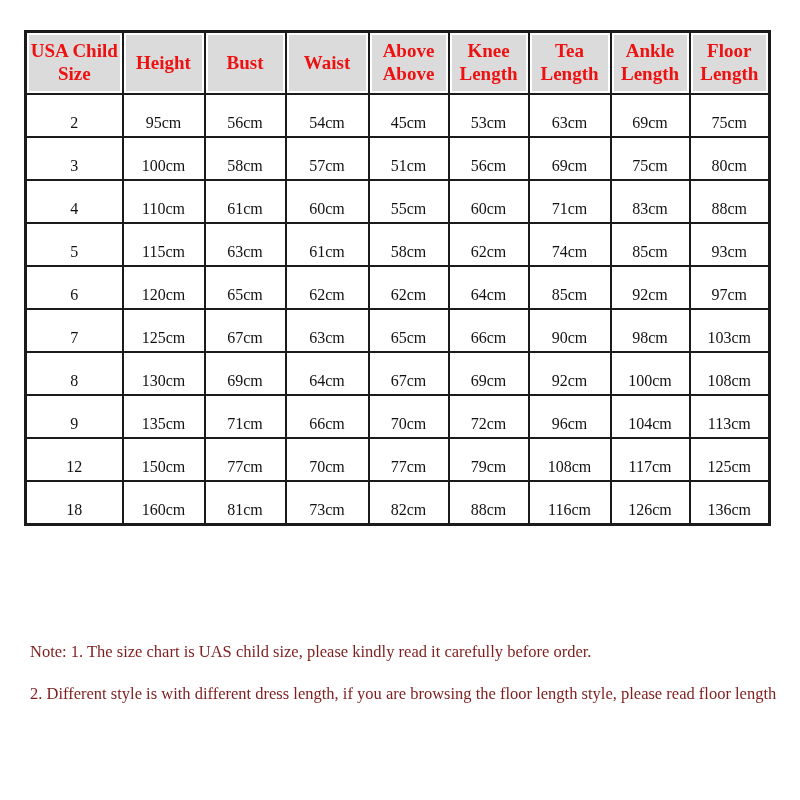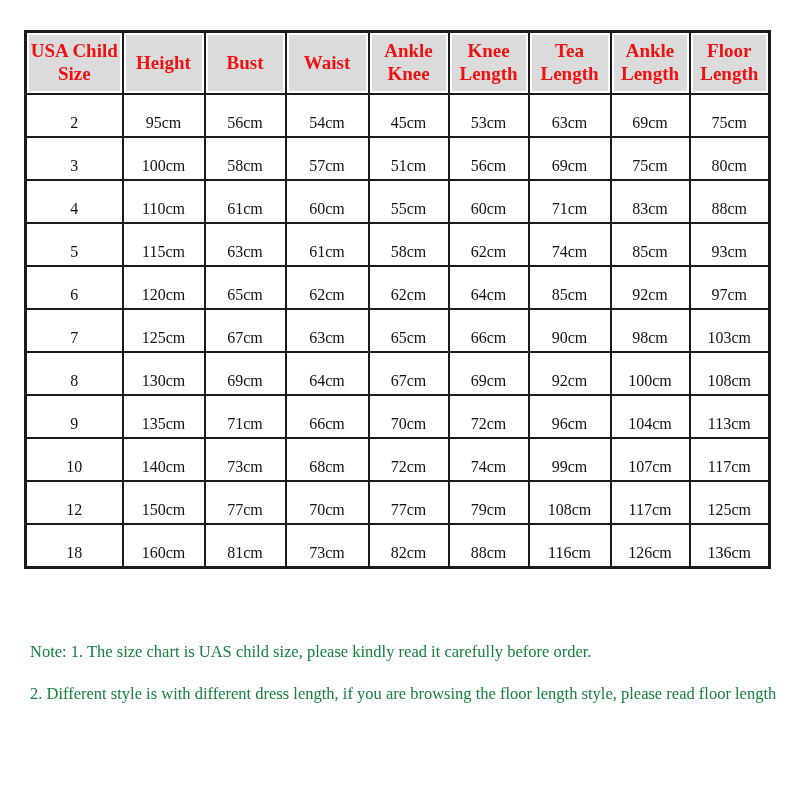--- a/index.html
+++ b/index.html
@@ -55,21 +55,21 @@
     color: #121212;
     background: #ffffff;
     font-family: "Liberation Serif", serif;
   }
   .notes {
     position: absolute;
     left: 30px; top: 642px;
     width: 770px;
   }
   .note {
-    color: #15803d;
+    color: #7f1d1d;
     font-size: 16.5px;
     line-height: 20px;
     margin: 0 0 22px 0;
     white-space: nowrap;
     font-family: "Liberation Serif", serif;
   }
 </style>
 </head>
 <body>
 
@@ -95,21 +95,21 @@
         <th>
             <div class="hdr-inner">Height</div>
           </th>
         <th>
             <div class="hdr-inner">Bust</div>
           </th>
         <th>
             <div class="hdr-inner">Waist</div>
           </th>
         <th>
-            <div class="hdr-inner">Ankle Knee</div>
+            <div class="hdr-inner">Above Above</div>
           </th>
         <th>
             <div class="hdr-inner">Knee Length</div>
           </th>
         <th>
             <div class="hdr-inner">Tea Length</div>
           </th>
         <th>
             <div class="hdr-inner">Ankle Length</div>
           </th>
@@ -201,31 +201,20 @@
           <td>135cm</td>
           <td>71cm</td>
           <td>66cm</td>
           <td>70cm</td>
           <td>72cm</td>
           <td>96cm</td>
           <td>104cm</td>
           <td>113cm</td>
         </tr>
         <tr>
-          <td>10</td>
-          <td>140cm</td>
-          <td>73cm</td>
-          <td>68cm</td>
-          <td>72cm</td>
-          <td>74cm</td>
-          <td>99cm</td>
-          <td>107cm</td>
-          <td>117cm</td>
-        </tr>
-        <tr>
           <td>12</td>
           <td>150cm</td>
           <td>77cm</td>
           <td>70cm</td>
           <td>77cm</td>
           <td>79cm</td>
           <td>108cm</td>
           <td>117cm</td>
           <td>125cm</td>
         </tr>

